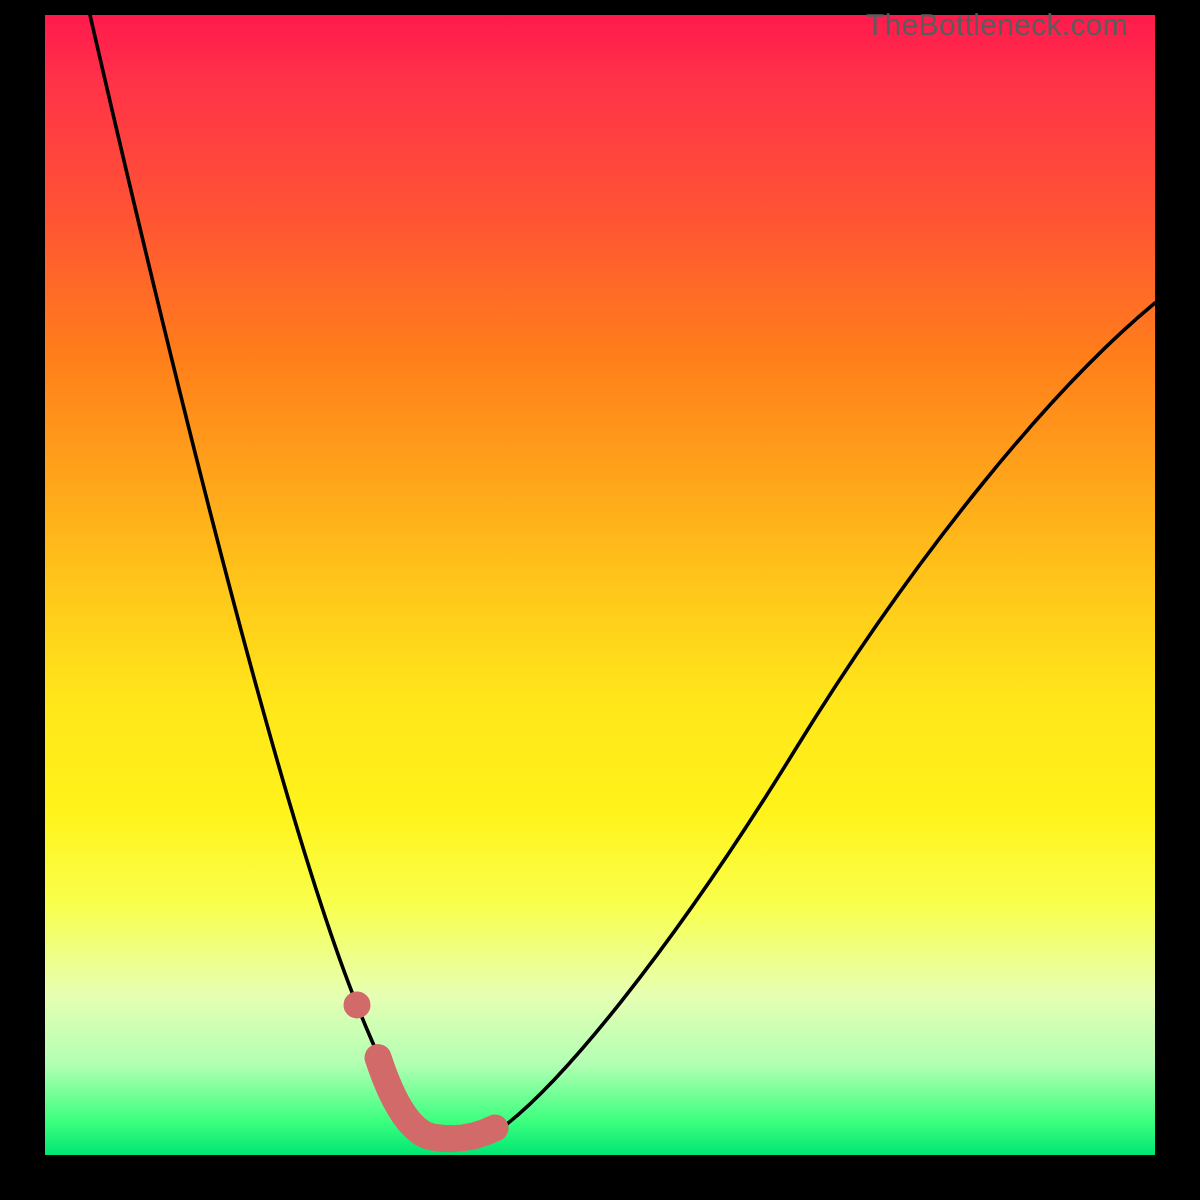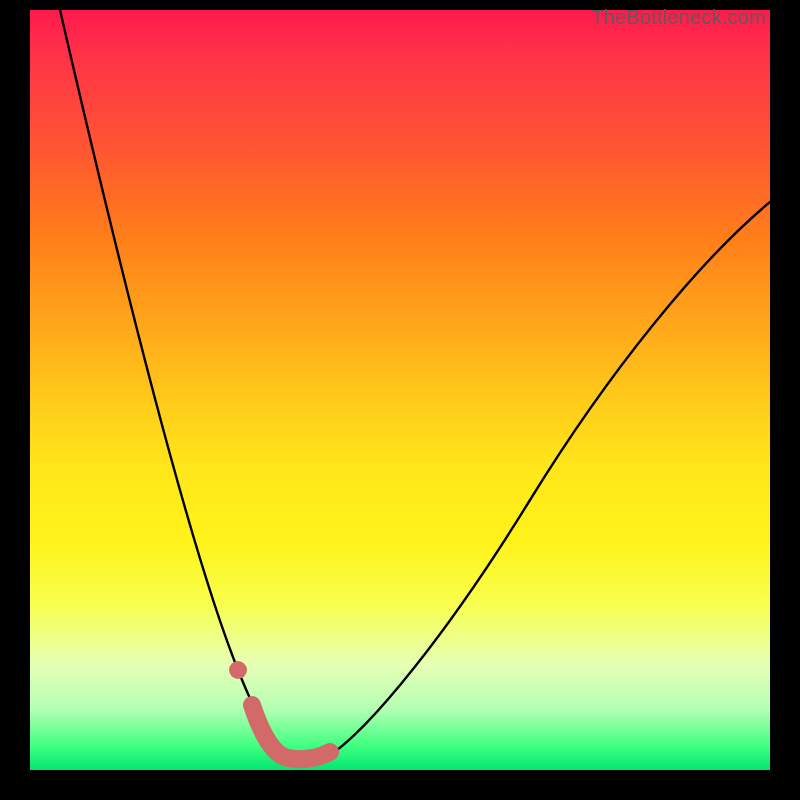--- a/index.html
+++ b/index.html
@@ -29,21 +29,21 @@
       #f9ff4d 78%,
       #e6ffb3 86%,
       #b3ffb3 92%,
       #3dff7f 97%,
       #00e673 100%
     );
   }
   .watermark {
     position: absolute;
     top: 6px;
-    right: 34px;
+    right: 48px;
     color: #5c5c5c;
     font-size: 20px;
     font-weight: 500;
     letter-spacing: 0.2px;
     z-index: 3;
   }
   .curve-svg {
     position: absolute;
     left: 0;
     top: 0;

